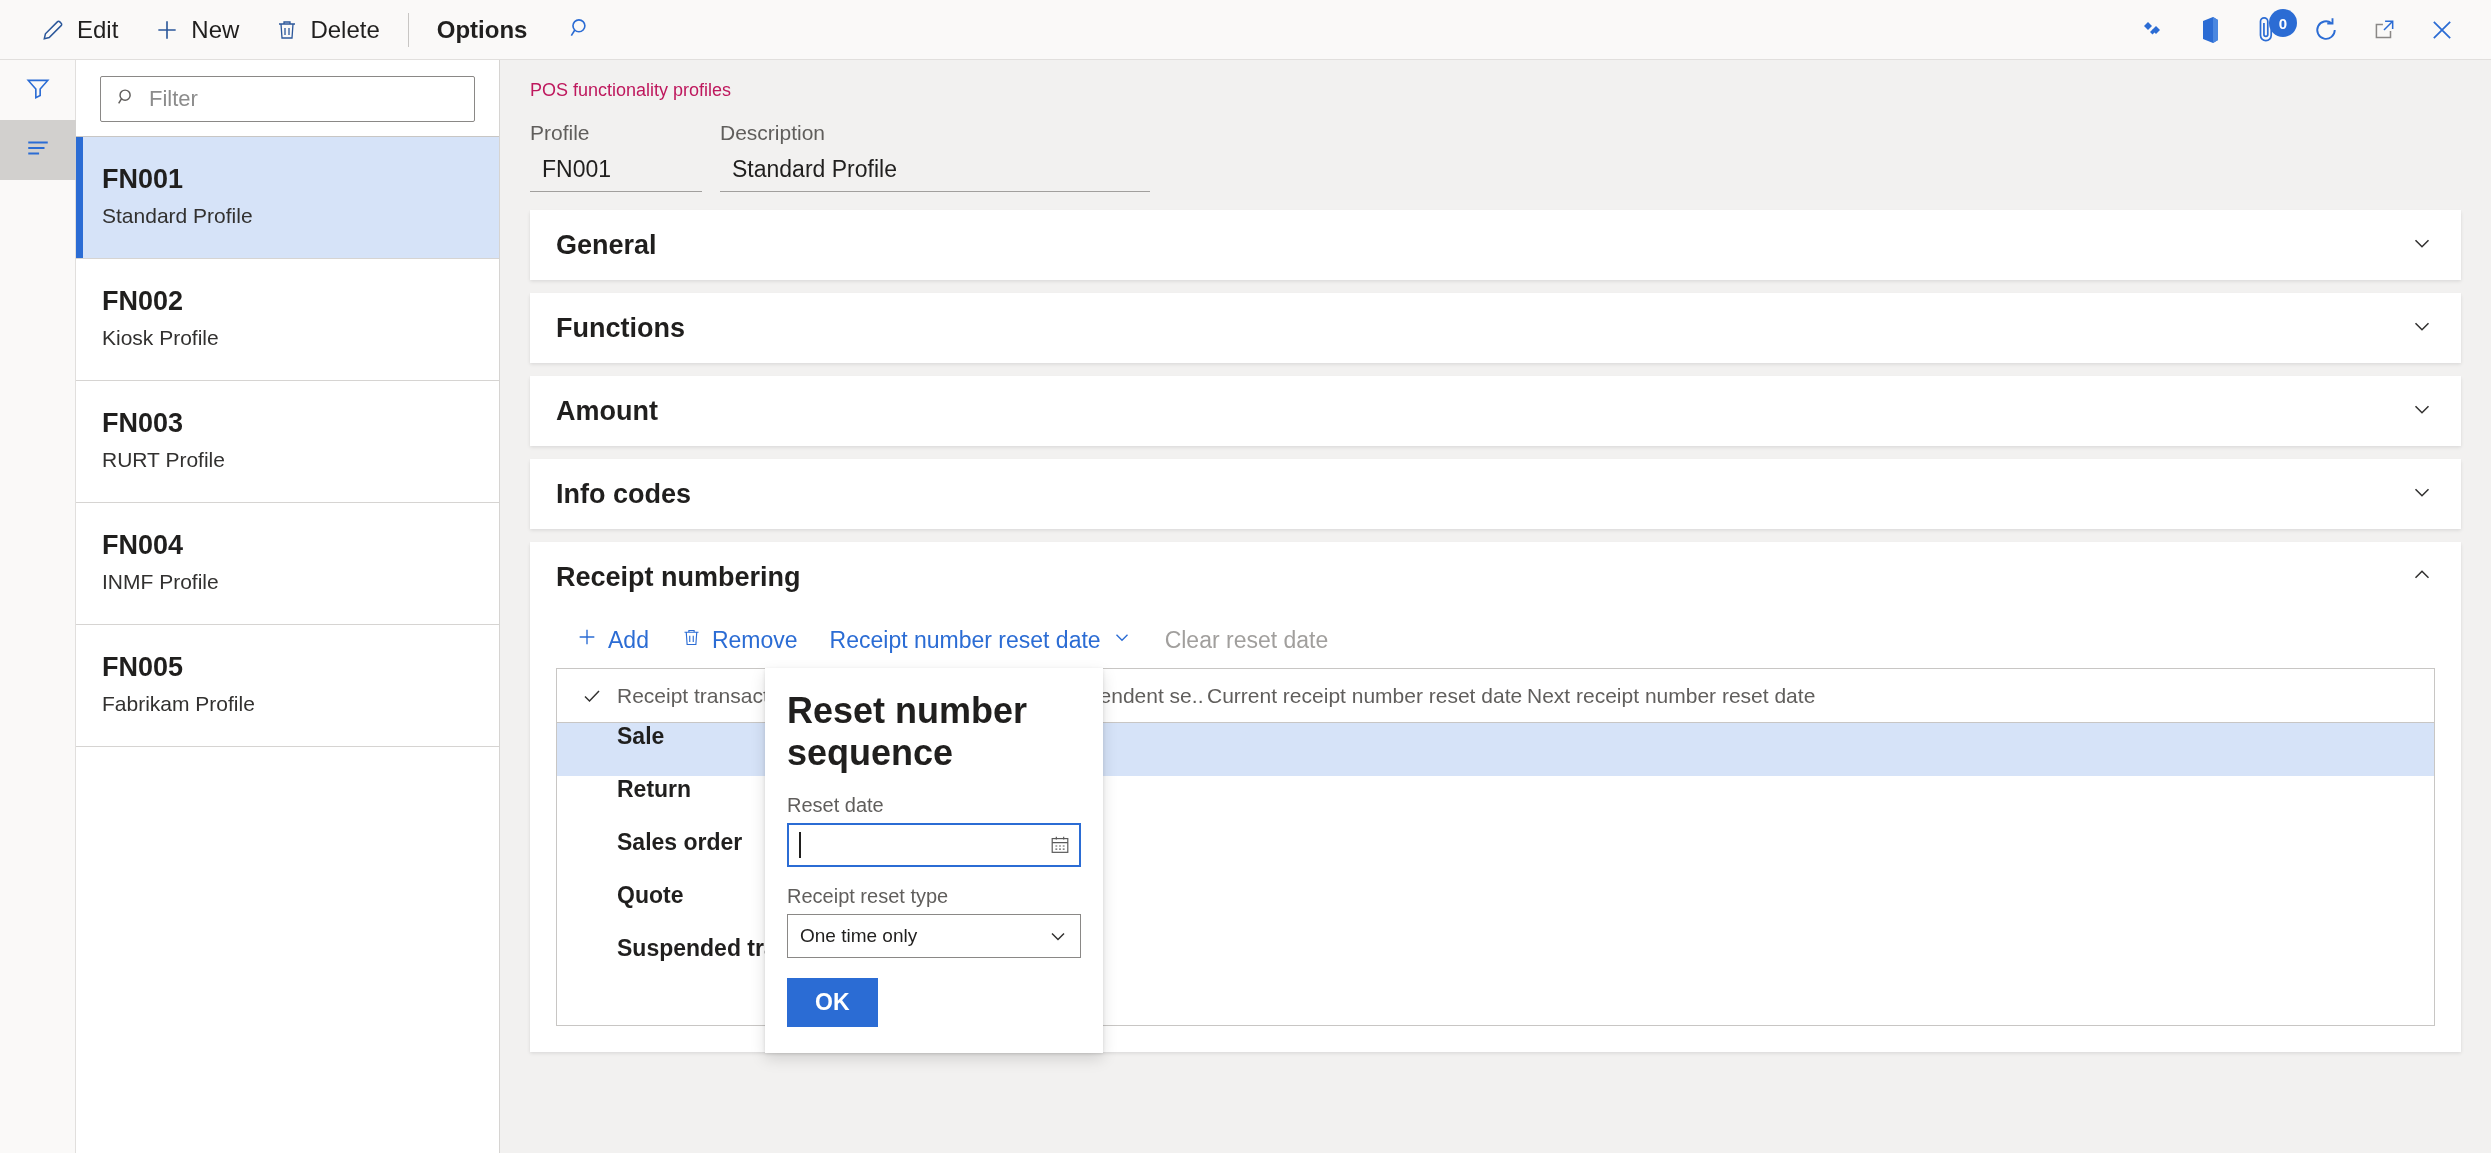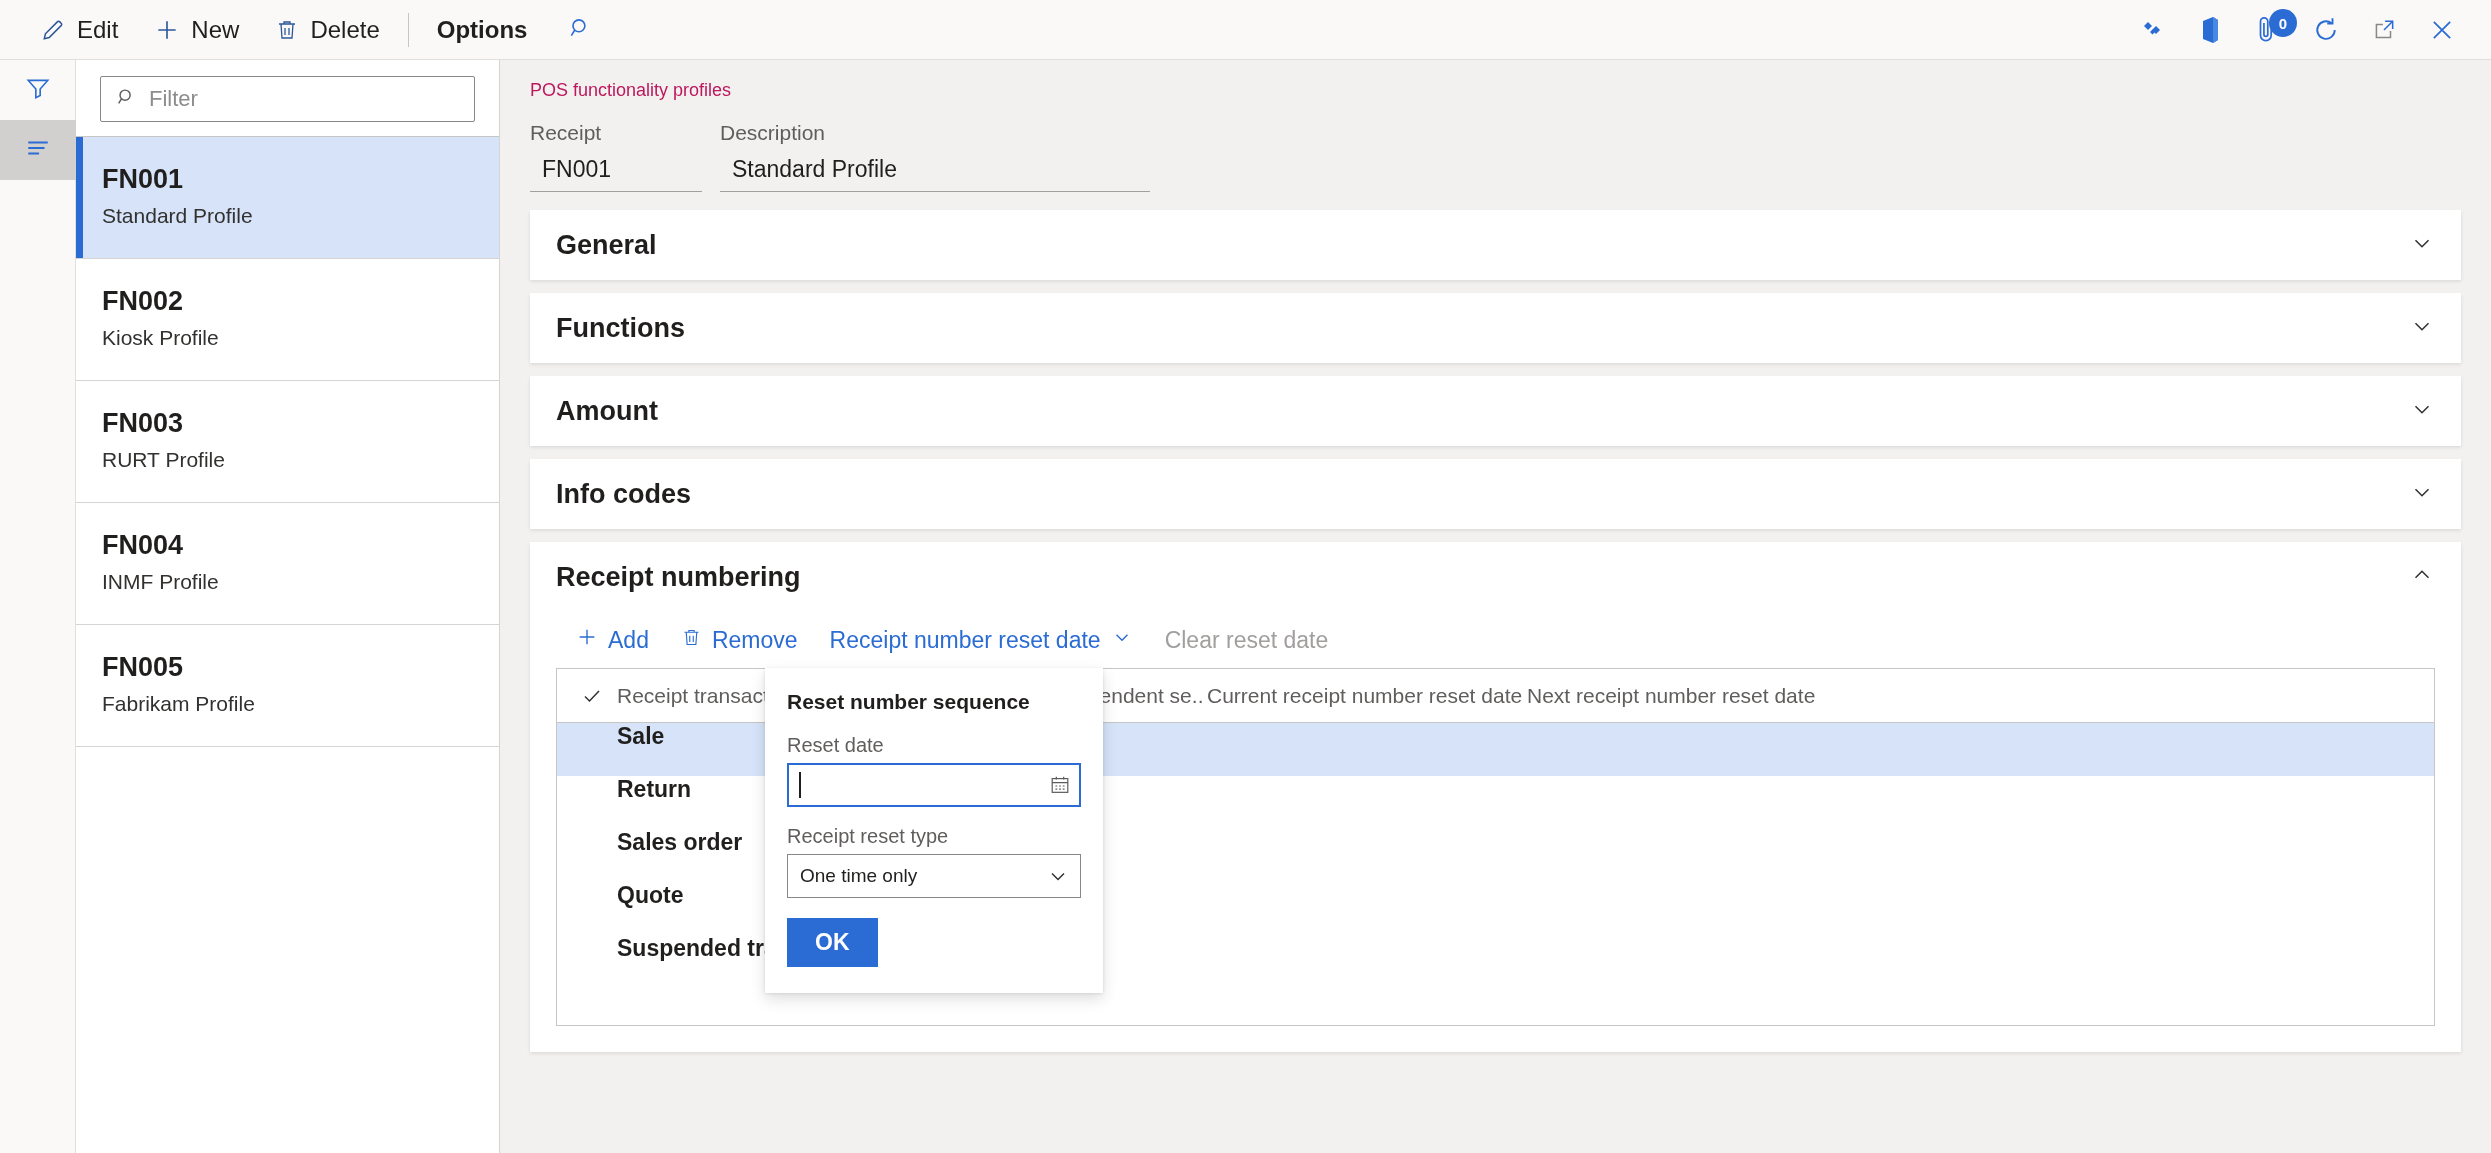--- a/index.html
+++ b/index.html
@@ -147,21 +147,21 @@
   .gc { font-size: 23px; color: #201f1e; padding-left: 4px; white-space: nowrap; overflow: hidden; }
   .tick { color: #323130; display: flex; align-items: center; }
 
   
   .popup {
     position: absolute; left: 765px; top: 668px; width: 338px;
     background: #fff; z-index: 50;
     box-shadow: 0 6.4px 14.4px rgba(0,0,0,.13), 0 1.2px 3.6px rgba(0,0,0,.11);
     padding: 22px 22px 26px 22px;
   }
-  .popup-title { font-size: 21px; font-weight: 600; color: #201f1e; margin-bottom: 20px; }
+  .popup-title { font-size: 36px; font-weight: 600; color: #201f1e; margin-bottom: 20px; }
   .pf-label { font-size: 20px; color: #605e5c; margin-bottom: 6px; }
   .pf-input {
     height: 44px; border: 2px solid #2b6cd4; background: #fff;
     display: flex; align-items: center; padding: 0 8px 0 10px; margin-bottom: 18px;
   }
   .pf-input .caret {
     width: 2px; height: 26px; background: #201f1e; animation: none;
   }
   .pf-input .cal { margin-left: auto; color: #5a5a5a; display:flex; align-items:center; }
   .pf-select {
@@ -320,21 +320,21 @@
     </div>
   <div class="list-filler"></div>
 </div>
 
 <div class="main">
 
   <div class="form-head">
     <div class="form-title">POS functionality profiles</div>
     <div class="field-row">
       <div class="fld profile">
-        <div class="fld-label">Receipt</div>
+        <div class="fld-label">Profile</div>
         <div class="fld-value">FN001</div>
       </div>
       <div class="fld desc">
         <div class="fld-label">Description</div>
         <div class="fld-value">Standard Profile</div>
       </div>
     </div>
   </div>
 
   <div class="sections" id="sections">

